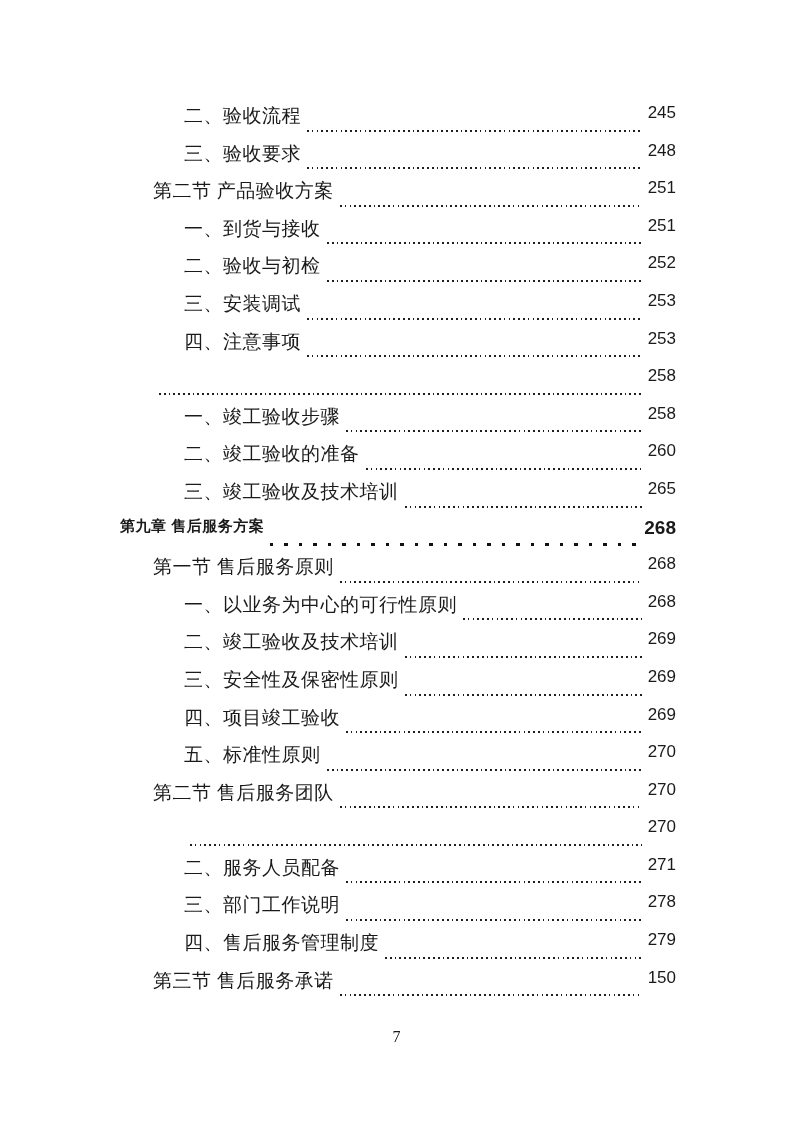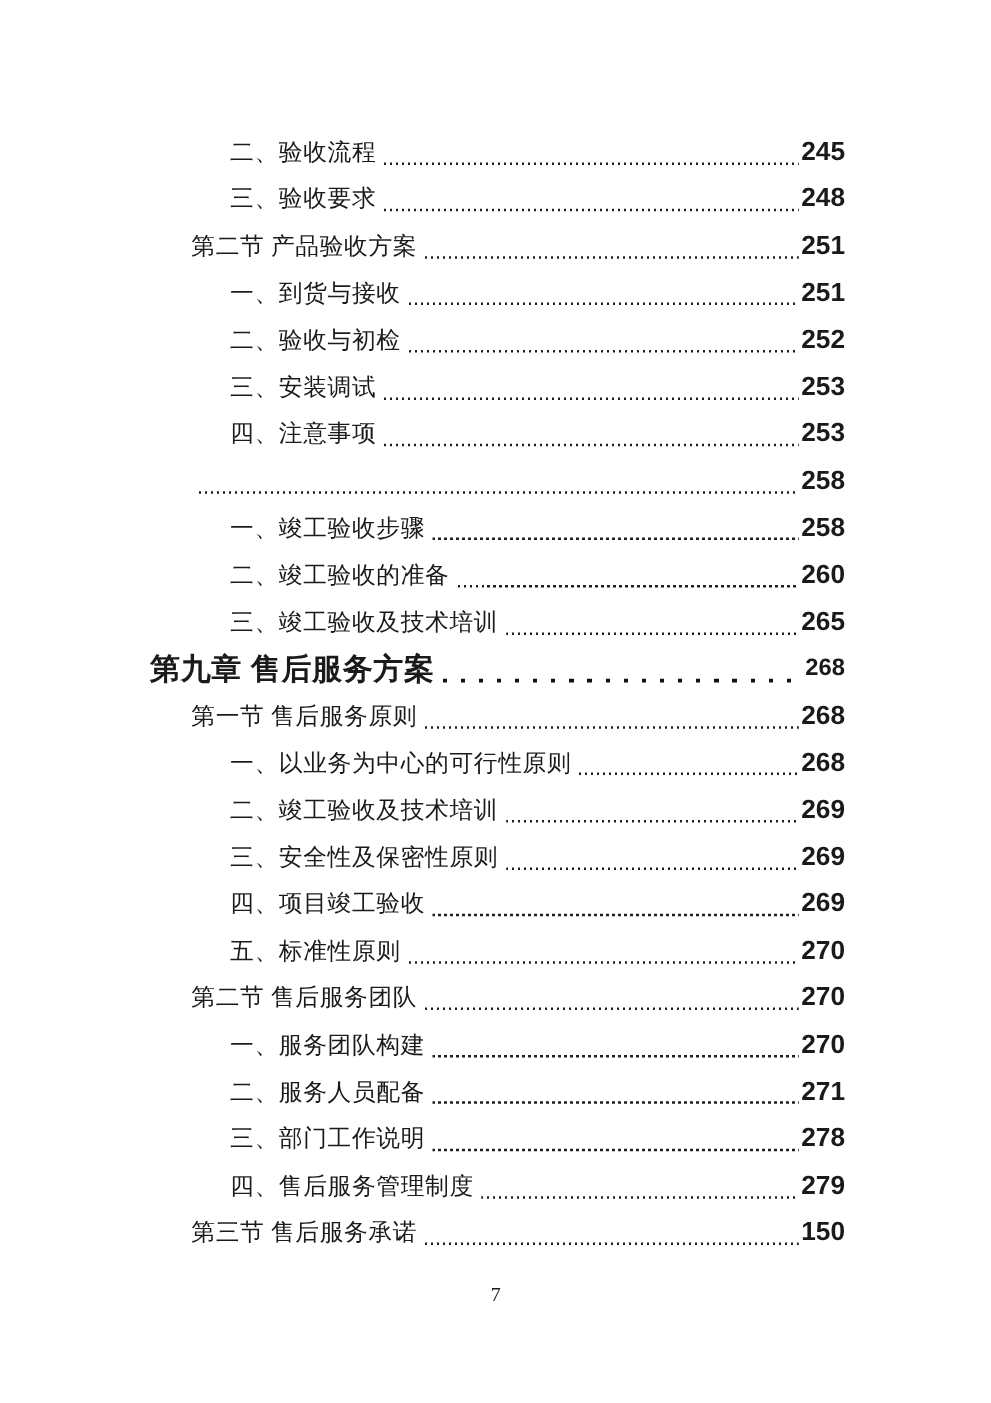--- a/index.html
+++ b/index.html
@@ -17,51 +17,50 @@
     color: #1a1a1a;
   }
   .toc {
     position: absolute;
     top: 103px;
     left: 120px;
     right: 117px;
   }
   .row {
     display: flex;
-    align-items: center;
+    align-items: flex-start;
     height: 37.6px;
     white-space: nowrap;
   }
   .row .label {
     font-size: 19px;
     letter-spacing: 0.5px;
   }
   .row .leader {
     flex: 1;
     align-self: flex-end;
     height: 2px;
     margin: 0 2px 9px 6px;
     background-image: repeating-linear-gradient(to right, #1f1f1f 0 1.7px, transparent 1.7px 4.8px);
   }
   .row .pagenum {
     font-family: "Liberation Sans", "DejaVu Sans", sans-serif;
-    font-size: 21px;
+    font-size: 17px;
     min-width: 32px;
     text-align: right;
-    font-weight: bold;
   }
   
   .lvl-chapter { padding-left: 0; }
   .lvl-section { padding-left: 33px; }
   .lvl-item    { padding-left: 64px; }
 
   .lvl-chapter .label {
     font-family: "Liberation Sans", "DejaVu Sans", sans-serif;
     font-weight: bold;
-    font-size: 24px;
+    font-size: 15px;
     letter-spacing: 0.5px;
   }
   .lvl-chapter .pagenum {
     font-weight: bold;
     font-size: 19px;
   }
   .lvl-chapter .leader {
     height: 3.4px;
     margin-bottom: 8px;
     background-image: repeating-linear-gradient(to right, #111 0 3.4px, transparent 3.4px 14.5px);
@@ -171,21 +170,20 @@
       <span class="label">五、标准性原则</span>
       <span class="leader"></span>
       <span class="pagenum">270</span>
     </div>
       <div class="row lvl-section">
       <span class="label">第二节 售后服务团队</span>
       <span class="leader"></span>
       <span class="pagenum">270</span>
     </div>
       <div class="row lvl-item">
-      <span class="label">一、服务团队构建</span>
       <span class="leader"></span>
       <span class="pagenum">270</span>
     </div>
       <div class="row lvl-item">
       <span class="label">二、服务人员配备</span>
       <span class="leader"></span>
       <span class="pagenum">271</span>
     </div>
       <div class="row lvl-item">
       <span class="label">三、部门工作说明</span>

